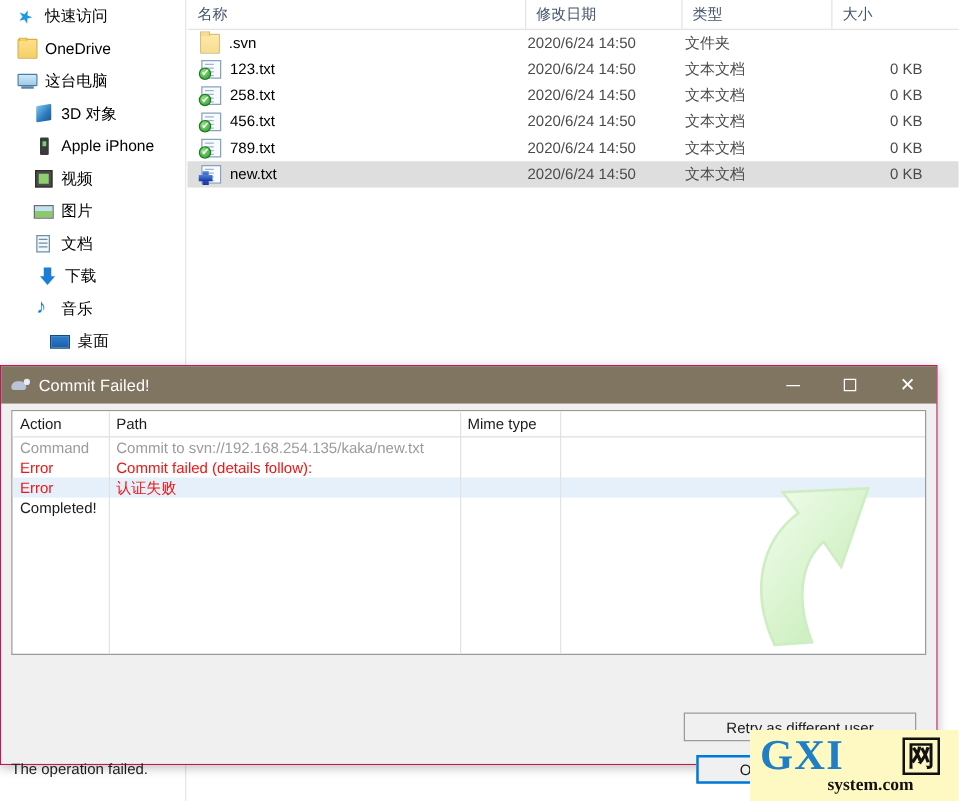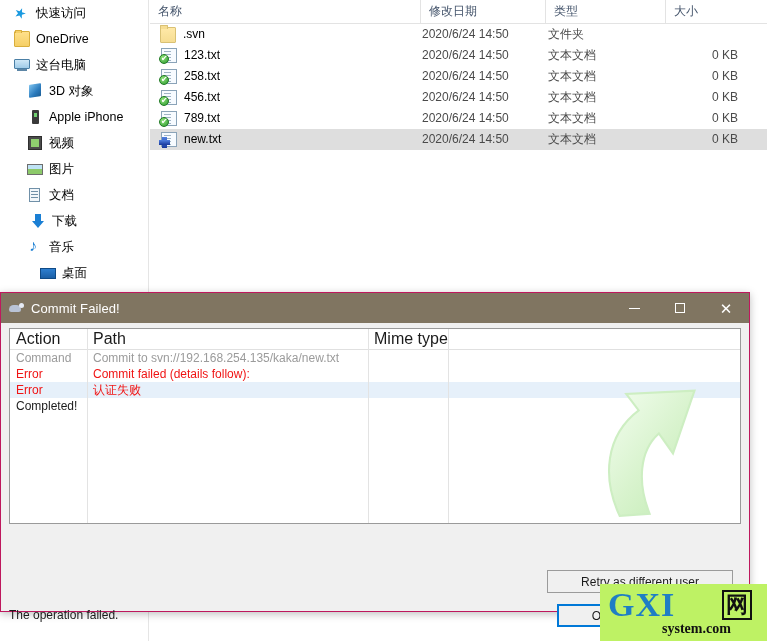--- a/index.html
+++ b/index.html
@@ -382,21 +382,21 @@
     overflow:hidden;
   }
   #log-head {
     position:relative;
     height:20px;
     background:#ffffff;
     border-bottom:1px solid #e0e0e0;
   }
   .lh {
     position:absolute; top:0; height:20px; line-height:20px;
-    font-size:16px; color:#1b1b1b; padding-left:6px;
+    font-size:12px; color:#1b1b1b; padding-left:6px;
     box-sizing:border-box;
     white-space:nowrap;
   }
   .log-rows { position:relative; }
   .log-row {
     position:relative;
     height:16px; line-height:16px;
     font-size:12px;
     white-space:nowrap;
   }
@@ -463,21 +463,21 @@
     left:8px; top:285px;
     font-size:12px;
     color:#1b1b1b;
   }
 
   
   #site-watermark {
     position:absolute;
     right:0; bottom:0;
     width:167px; height:57px;
-    background:#bef264;
+    background:#fef9c3;
     display:block;
   }
   #wm-line1{
     position:absolute;
     left:8px; top:4px;
     font-family:"Liberation Serif","DejaVu Serif",serif;
     font-size:34px;
     font-weight:bold;
     color:#1f7ec4;
     letter-spacing:1px;

